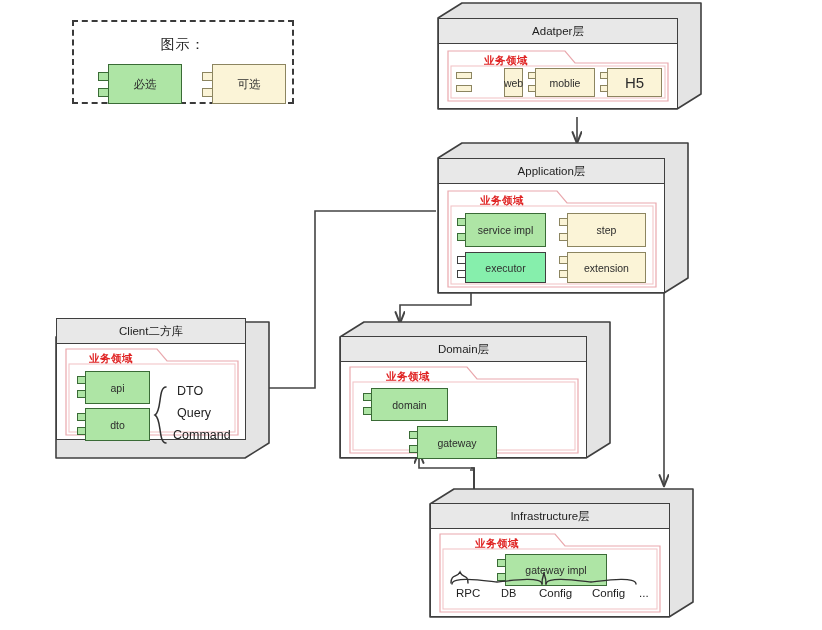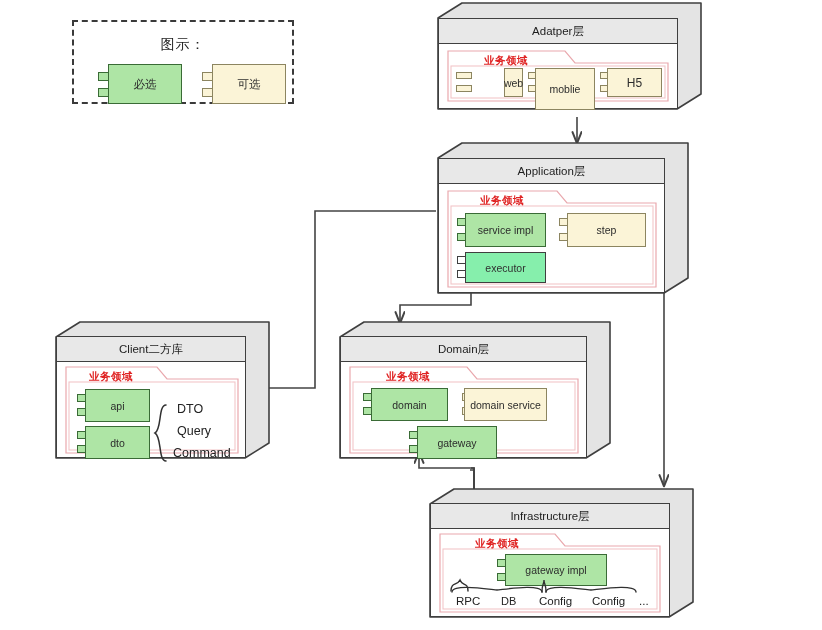--- a/index.html
+++ b/index.html
@@ -144,29 +144,29 @@
         </svg>
         <div class="pkg-tab" style="width:118px;top:0;">
           <span>业务领域</span>
         </div>
 
         <div class="comp cream" style="left:9px;top:18px;width:67px;height:29px;">
           <div class="tab t1" style="top:4px;width:16px;height:7px;"></div>
           <div class="tab t2" style="top:17px;width:16px;height:7px;"></div>
           <div class="box" style="left:7px;font-size:10.5px;margin-left:41px;">web</div>
         </div>
-        <div class="comp cream" style="left:81px;top:18px;width:67px;height:42px;">
+        <div class="comp cream" style="left:81px;top:18px;width:67px;height:29px;">
           <div class="tab t1" style="top:4px;width:16px;height:7px;"></div>
           <div class="tab t2" style="top:17px;width:16px;height:7px;"></div>
           <div class="box" style="left:7px;font-size:10.5px;">moblie</div>
         </div>
         <div class="comp cream" style="left:153px;top:18px;width:62px;height:29px;">
           <div class="tab t1" style="top:4px;width:16px;height:7px;"></div>
           <div class="tab t2" style="top:17px;width:16px;height:7px;"></div>
-          <div class="box" style="left:7px;font-size:12px;">H5</div>
+          <div class="box" style="left:7px;font-size:15px;">H5</div>
         </div>
       </div>
     </div>
   </div>
 
   <div class="node3d" style="left:437px;top:141px;width:252px;height:155px;">
     <svg class="capsvg" width="252" height="155">
       <polygon points="1,17 25,2 251,2 251,137 227,152 1,152" fill="#e4e4e4" stroke="#3f3f3f" stroke-width="1.6" stroke-linejoin="round"></polygon>
     </svg>
     <div class="face" style="left:1px;bottom:3px;width:227px;height:135px;">
@@ -188,29 +188,34 @@
         <div class="comp cream" style="left:112px;top:23px;width:87px;height:34px;">
           <div class="tab t1" style="top:5px;width:18px;height:8px;"></div>
           <div class="tab t2" style="top:20px;width:18px;height:8px;"></div>
           <div class="box" style="left:8px;font-size:10.5px;">step</div>
         </div>
         <div class="comp plain" style="left:10px;top:62px;width:89px;height:31px;">
           <div class="tab t1" style="top:4px;width:18px;height:8px;"></div>
           <div class="tab t2" style="top:18px;width:18px;height:8px;"></div>
           <div class="box" style="left:8px;font-size:10.5px;">executor</div>
         </div>
+        <div class="comp cream" style="left:112px;top:62px;width:87px;height:31px;">
+          <div class="tab t1" style="top:4px;width:18px;height:8px;"></div>
+          <div class="tab t2" style="top:18px;width:18px;height:8px;"></div>
+          <div class="box" style="left:8px;font-size:10.5px;">extension</div>
+        </div>
       </div>
     </div>
   </div>
 
   <div class="node3d" style="left:55px;top:320px;width:215px;height:140px;">
     <svg class="capsvg" width="215" height="140">
       <polygon points="1,17 25,2 214,2 214,123 190,138 1,138" fill="#e4e4e4" stroke="#3f3f3f" stroke-width="1.6" stroke-linejoin="round"></polygon>
     </svg>
-    <div class="face" style="left:1px;bottom:2px;width:190px;height:122px;text-decoration:underline;">
+    <div class="face" style="left:1px;bottom:20px;width:190px;height:122px;text-decoration:underline;">
       <div class="titlebar">Client二方库</div>
       <div class="pkg" style="left:8px;top:29px;width:174px;height:88px;border:none;">
         <svg class="pkgsvg" width="174" height="88">
           <path d="M1,20 L1,1 L92,1 L102,13 L173,13 L173,87 L1,87 Z" fill="none" stroke="#e9a8ad" stroke-width="1.2"></path>
           <rect x="4" y="16" width="166" height="68" fill="none" stroke="#f2c6c9" stroke-width="1.1"></rect>
         </svg>
         <div class="pkg-tab" style="width:92px;top:0;">
           <span>业务领域</span>
         </div>
 
@@ -250,25 +255,20 @@
         </svg>
         <div class="pkg-tab" style="width:118px;top:0;">
           <span>业务领域</span>
         </div>
 
         <div class="comp green" style="left:14px;top:22px;width:85px;height:33px;">
           <div class="tab t1" style="top:5px;width:18px;height:8px;"></div>
           <div class="tab t2" style="top:19px;width:18px;height:8px;"></div>
           <div class="box" style="left:8px;font-size:10.5px;">domain</div>
         </div>
-        <div class="comp cream" style="left:113px;top:22px;width:85px;height:33px;">
-          <div class="tab t1" style="top:5px;width:18px;height:8px;"></div>
-          <div class="tab t2" style="top:19px;width:18px;height:8px;"></div>
-          <div class="box" style="left:2px;font-size:10.5px;">domain service</div>
-        </div>
         <div class="comp green" style="left:60px;top:60px;width:88px;height:33px;">
           <div class="tab t1" style="top:5px;width:18px;height:8px;"></div>
           <div class="tab t2" style="top:19px;width:18px;height:8px;"></div>
           <div class="box" style="left:8px;font-size:10.5px;">gateway</div>
         </div>
       </div>
     </div>
   </div>
 
   <div class="node3d" style="left:429px;top:487px;width:265px;height:132px;">
@@ -285,21 +285,21 @@
         <div class="pkg-tab" style="width:116px;top:0;">
           <span>业务领域</span>
         </div>
 
         <div class="comp green" style="left:58px;top:21px;width:110px;height:32px;">
           <div class="tab t1" style="top:5px;width:18px;height:8px;"></div>
           <div class="tab t2" style="top:19px;width:18px;height:8px;"></div>
           <div class="box" style="left:8px;font-size:10.5px;">gateway impl</div>
         </div>
 
-        <div class="brace-list" style="left:10px;top:44px;width:205px;height:35px;">
+        <div class="brace-list" style="left:10px;top:36px;width:205px;height:35px;">
           <svg class="brace-svg" width="205" height="16">
             <path d="M2,14 C2,5 8,9 11,3 C13,9 19,5 19,14" fill="none" stroke="#303030" stroke-width="1.4" stroke-linecap="round" transform="translate(0,0) scale(1,1)"></path>
             <path d="M3,14 C3,5 50,9 100,2 C150,9 197,5 197,14" fill="none" stroke="#303030" stroke-width="0"></path>
             <path d="M3,14 C3,6 40,12 48,12 L48,12 C40,12 3,6 3,14" fill="none" stroke="#303030" stroke-width="0"></path>
             <path d="M3,15 C3,6 44,13 48,13 C52,13 93,6 93,15" fill="none" stroke="#303030" stroke-width="1.4" stroke-linecap="round"></path>
             <path d="M97,15 C97,6 138,13 142,13 C146,13 187,6 187,15" fill="none" stroke="#303030" stroke-width="1.4" stroke-linecap="round"></path>
             <path d="M93,15 C93,6 95,8 95,3 C95,8 97,6 97,15" fill="none" stroke="#303030" stroke-width="1.4" stroke-linecap="round"></path>
           </svg>
           <div class="brace-item" style="left:7px;top:18px;font-size:11.5px;">RPC</div>
           <div class="brace-item" style="left:52px;top:18px;font-size:11px;">DB</div>

